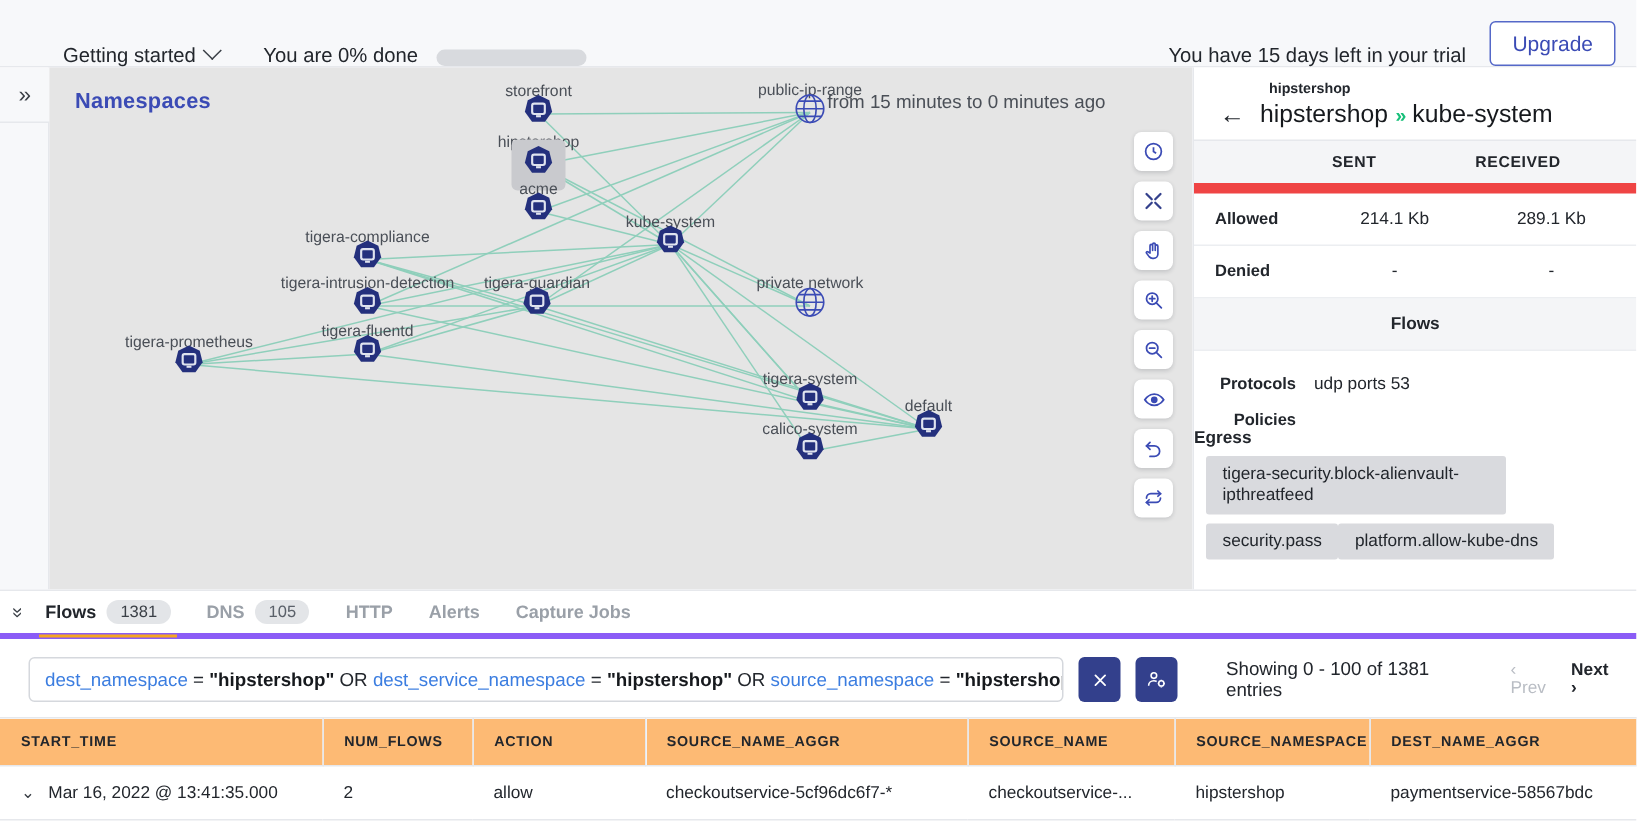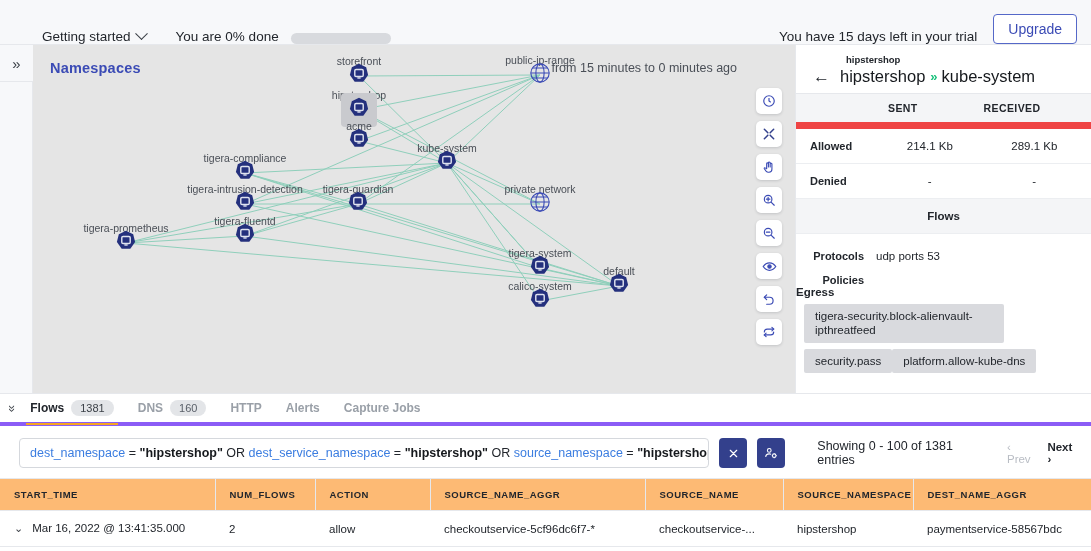--- a/index.html
+++ b/index.html
@@ -440,21 +440,21 @@
   <div class="bottom">
     <div class="tabs-row">
       <span class="dbl-chev">»</span>
       <div id="tab-list" style="display:flex;align-items:center;">
           <div class="tab active">
             <span class="t-label">Flows</span>
             <span class="badge">1381</span>
           </div>
           <div class="tab">
             <span class="t-label">DNS</span>
-            <span class="badge">160</span>
+            <span class="badge">105</span>
           </div>
           <div class="tab">
             <span class="t-label">HTTP</span>
           </div>
           <div class="tab">
             <span class="t-label">Alerts</span>
           </div>
           <div class="tab">
             <span class="t-label">Capture Jobs</span>
           </div>

